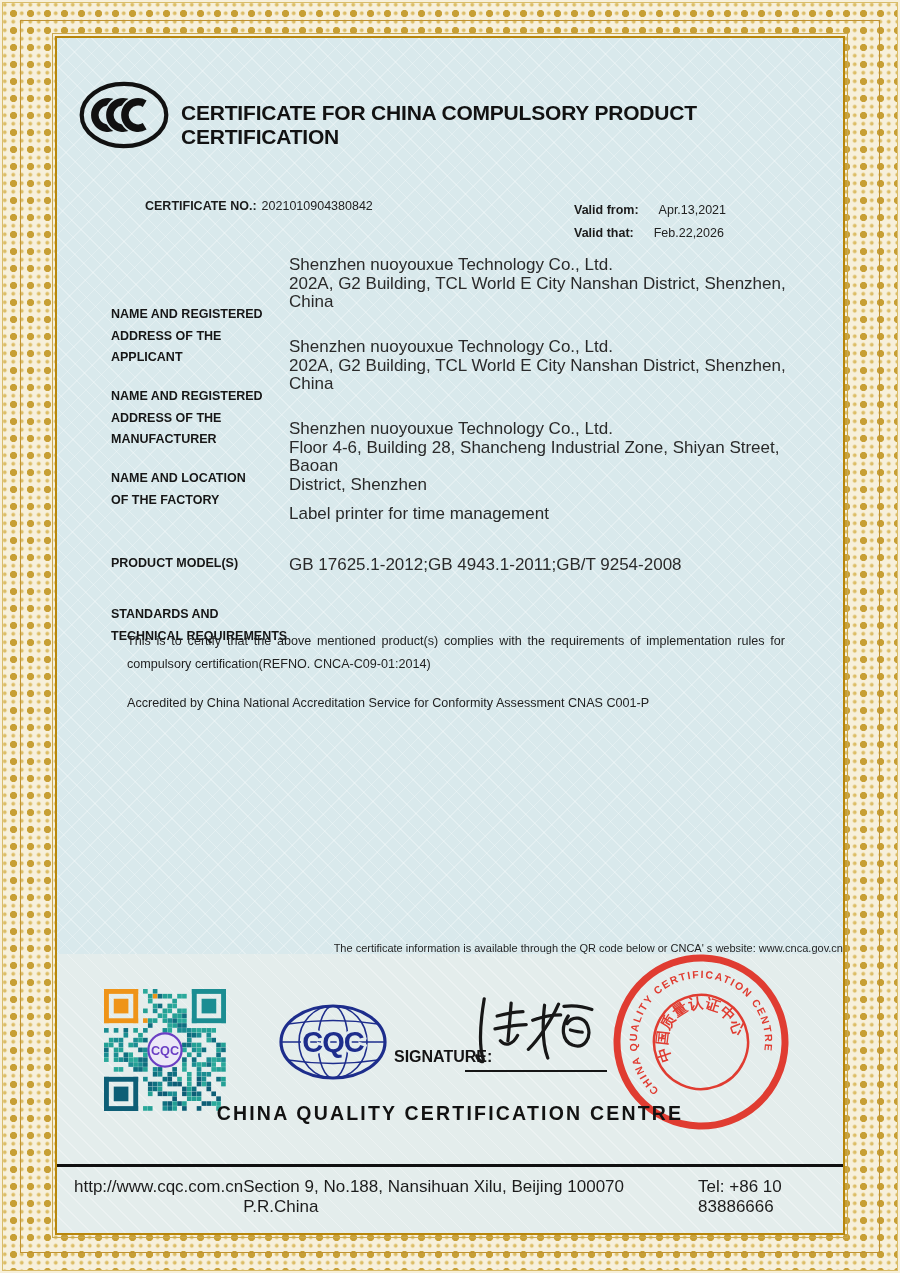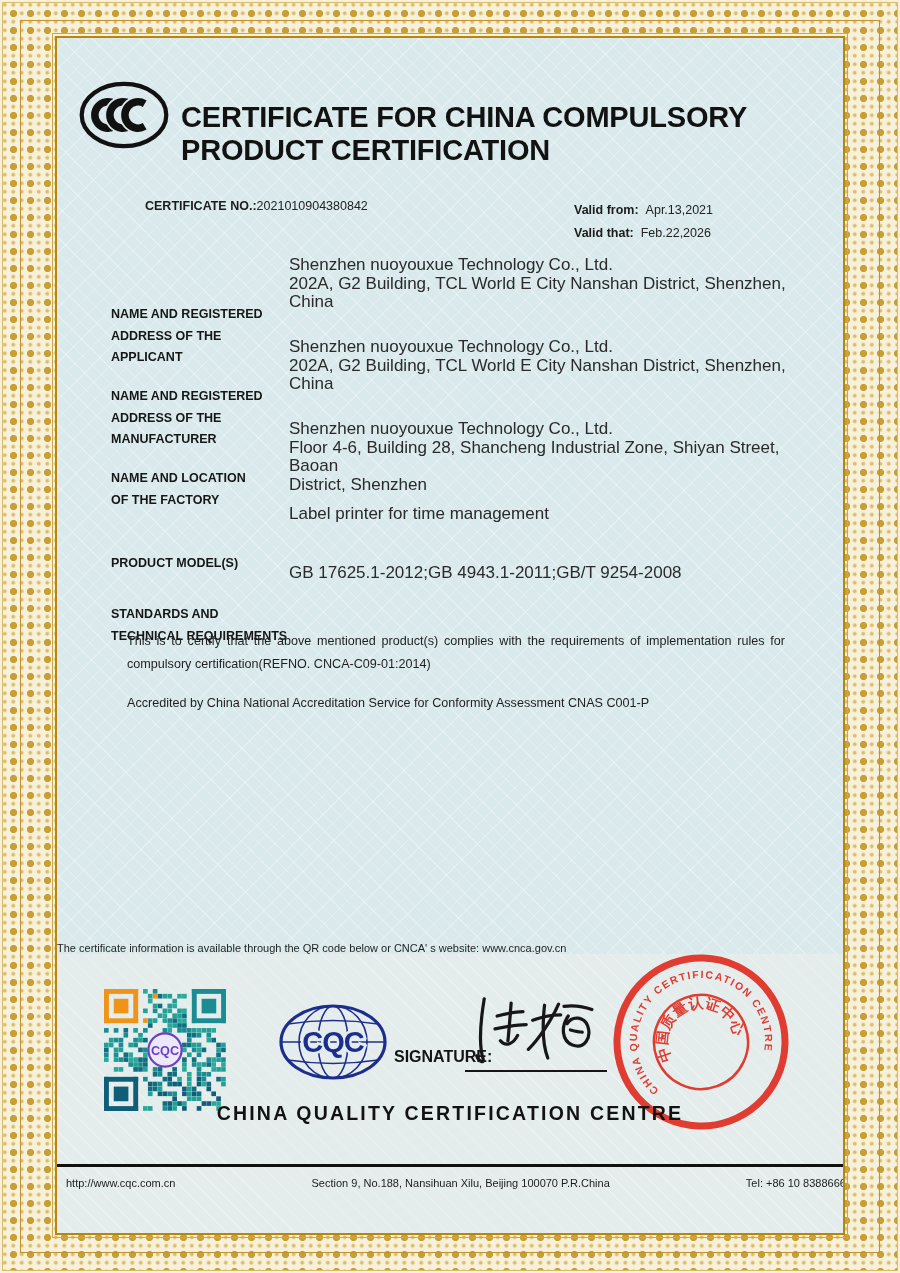--- a/index.html
+++ b/index.html
@@ -20,53 +20,53 @@
     background-color:#d9e9ec;
     background-image:
       repeating-linear-gradient(45deg, rgba(255,255,255,0.30) 0 1px, rgba(0,0,0,0) 1px 11px),
       repeating-linear-gradient(-45deg, rgba(255,255,255,0.25) 0 1px, rgba(0,0,0,0) 1px 13px);
     border:2px solid #b8860b;outline:1px solid #caa84d;outline-offset:2px;overflow:hidden;}
   .lower-bg{position:absolute;left:0;right:0;top:916px;bottom:0;background:#e4edec;
     background-image:repeating-linear-gradient(45deg, rgba(255,255,255,0.3) 0 1px, rgba(0,0,0,0) 1px 12px);}
 
   .abs{position:absolute;}
   .logo-ccc{left:20px;top:40px;width:94px;height:74px;}
-  .title{left:124px;top:63px;width:650px;font-size:29px;font-weight:bold;color:#121212;
+  .title{left:124px;top:63px;width:650px;font-size:21px;font-weight:bold;color:#121212;
     letter-spacing:-0.2px;line-height:1.15;}
 
   .certno{left:88px;top:161px;font-size:12.5px;color:#1b1b1b;}
   .certno .lb{font-weight:bold;}
-  .certno .vl{color:#222;}
+  .certno .vl{margin-left:5px;color:#222;}
   .validity{left:517px;top:161px;font-size:12.5px;line-height:23px;color:#222;}
   .validity .lb{font-weight:bold;color:#1b1b1b;}
-  .validity .vl{margin-left:7px;}
+  .validity .vl{margin-left:20px;}
 
   .sec{left:54px;width:690px;display:flex;}
   .sec-label{width:178px;flex:0 0 178px;font-weight:bold;font-size:12.5px;line-height:21.5px;color:#161616;margin-top:48px;}
   .sec-value{flex:1;font-size:17px;line-height:18.5px;color:#2a2a2a;}
-  .mt8{margin-top:8px;}
+  .mt8{}
 
   .paras{left:54px;top:576px;width:690px;font-size:12.6px;line-height:23px;color:#1f1f1f;text-align:justify;}
   .paras p{margin:16px;}
 
-  .qr-note{left:0;top:904px;width:100%;text-align:left;font-size:11px;color:#1f1f1f;}
+  .qr-note{left:0;top:904px;width:100%;text-align:right;font-size:11px;color:#1f1f1f;}
 
   .qr-box{left:47px;top:950px;width:122px;height:124px;}
   .cqc-box{left:219px;top:964px;width:114px;height:80px;}
   .sig-label{left:337px;top:1010px;font-size:16px;font-weight:bold;color:#141414;}
   .sig-box{left:410px;top:954px;width:140px;height:76px;}
   .sig-line{left:408px;top:1032px;width:142px;border-top:2px solid #151515;height:0;}
   .stamp-box{left:551px;top:911px;width:186px;height:186px;opacity:.93;}
 
   .centre-name{left:0;top:1064px;width:100%;text-align:center;font-size:19.5px;font-weight:bold;
     letter-spacing:2.2px;color:#121212;}
 
   .footer-rule{left:0;top:1126px;width:100%;border-top:3px solid #101010;height:0;}
-  .footer-row{left:9px;top:1139px;width:100%;display:flex;justify-content:space-between;
-    font-size:11px;color:#1c1c1c;}
+  .footer-row{left:17px;top:1139px;width:100%;display:flex;justify-content:space-between;
+    font-size:17px;color:#1c1c1c;}
 </style>
 </head>
 <body>
 
 <div class="page">
   <div class="orn"></div>
   <div class="frame-mid"></div>
 
   <div class="content">
     <div class="lower-bg"></div>

